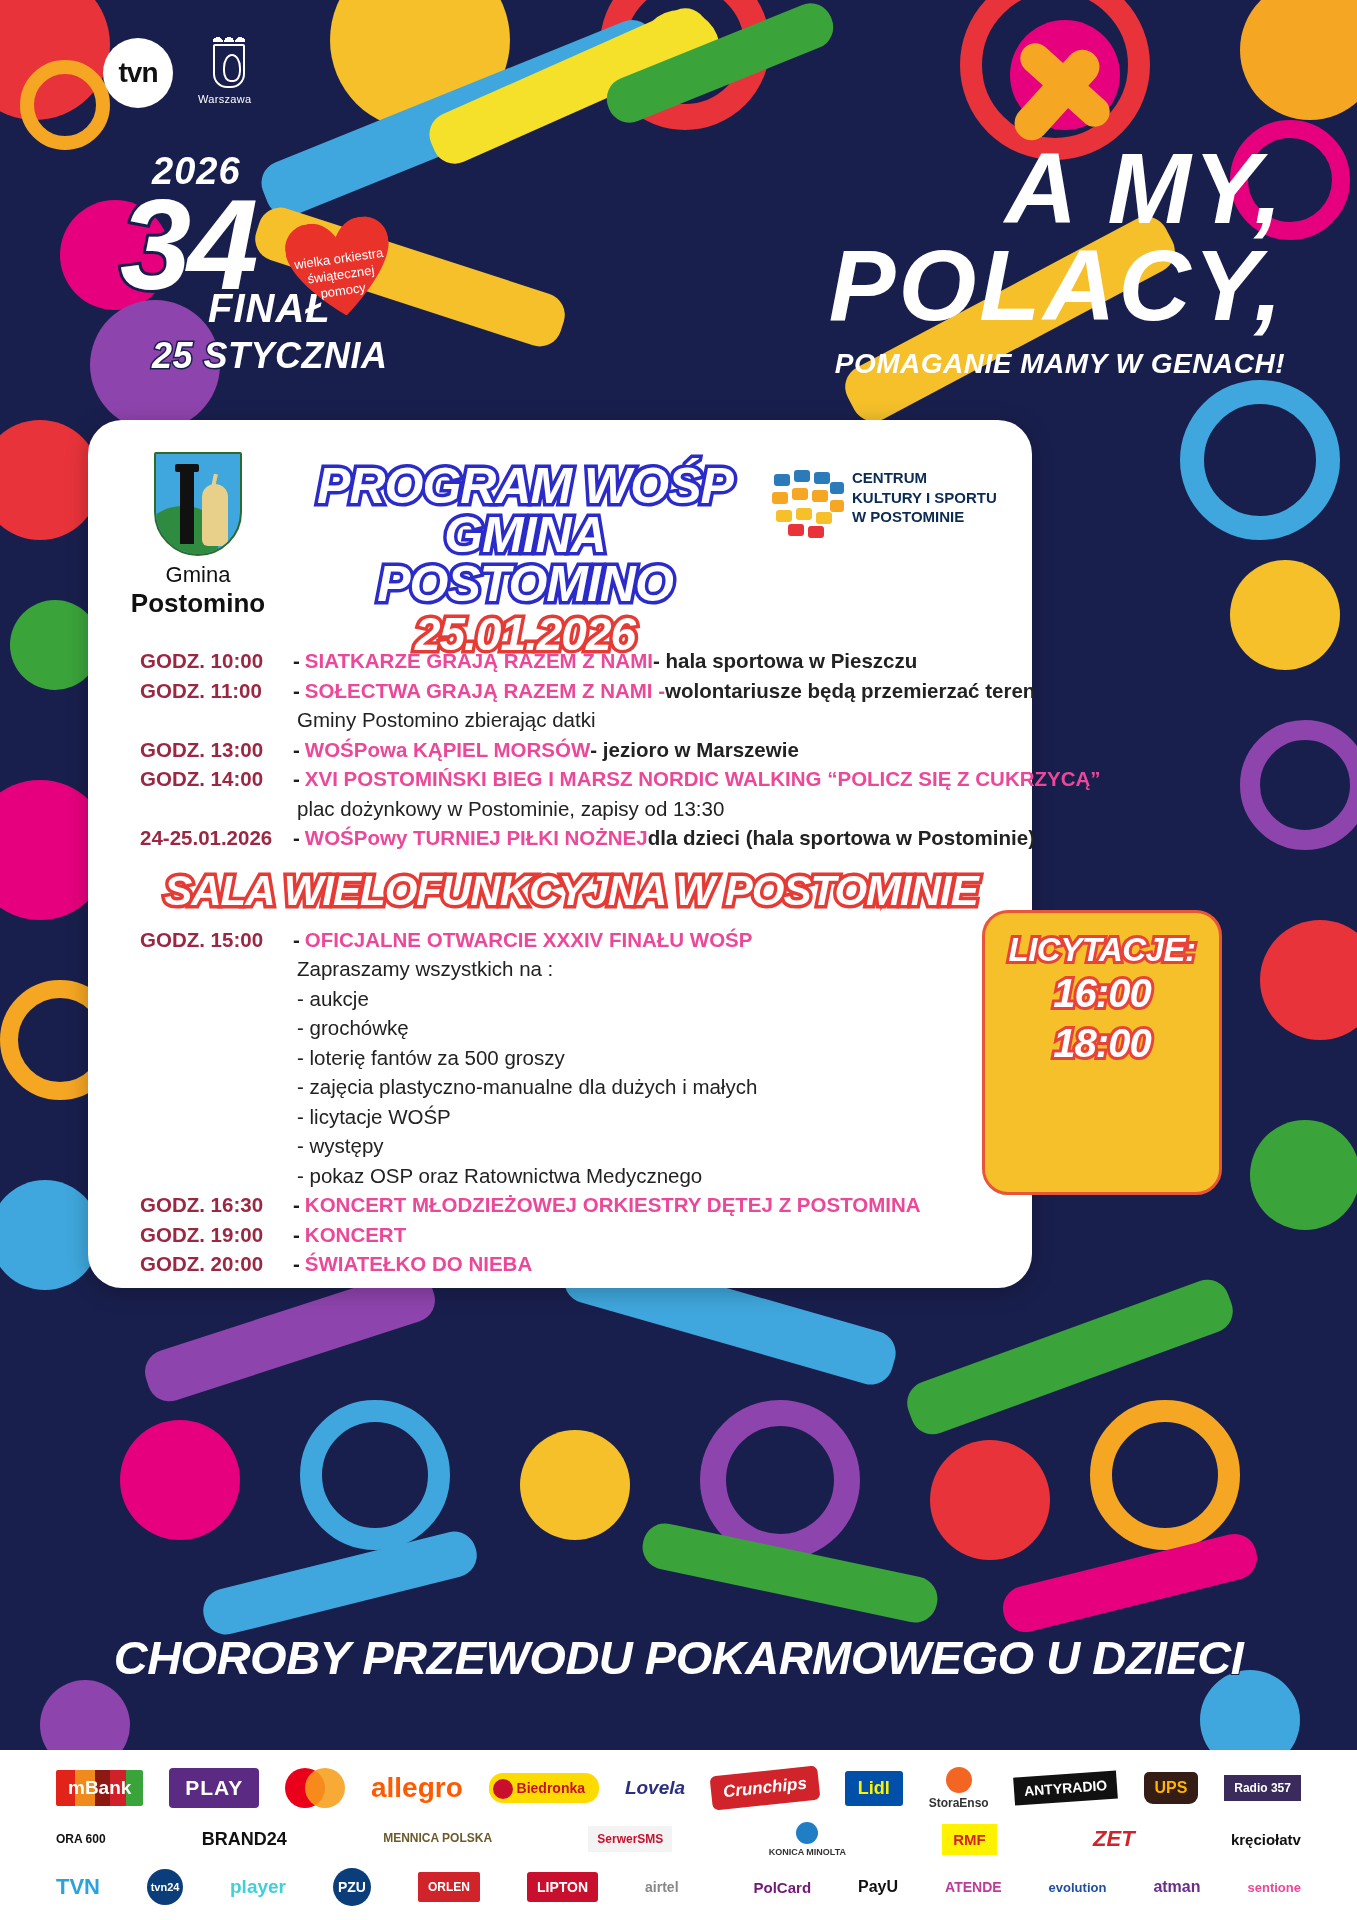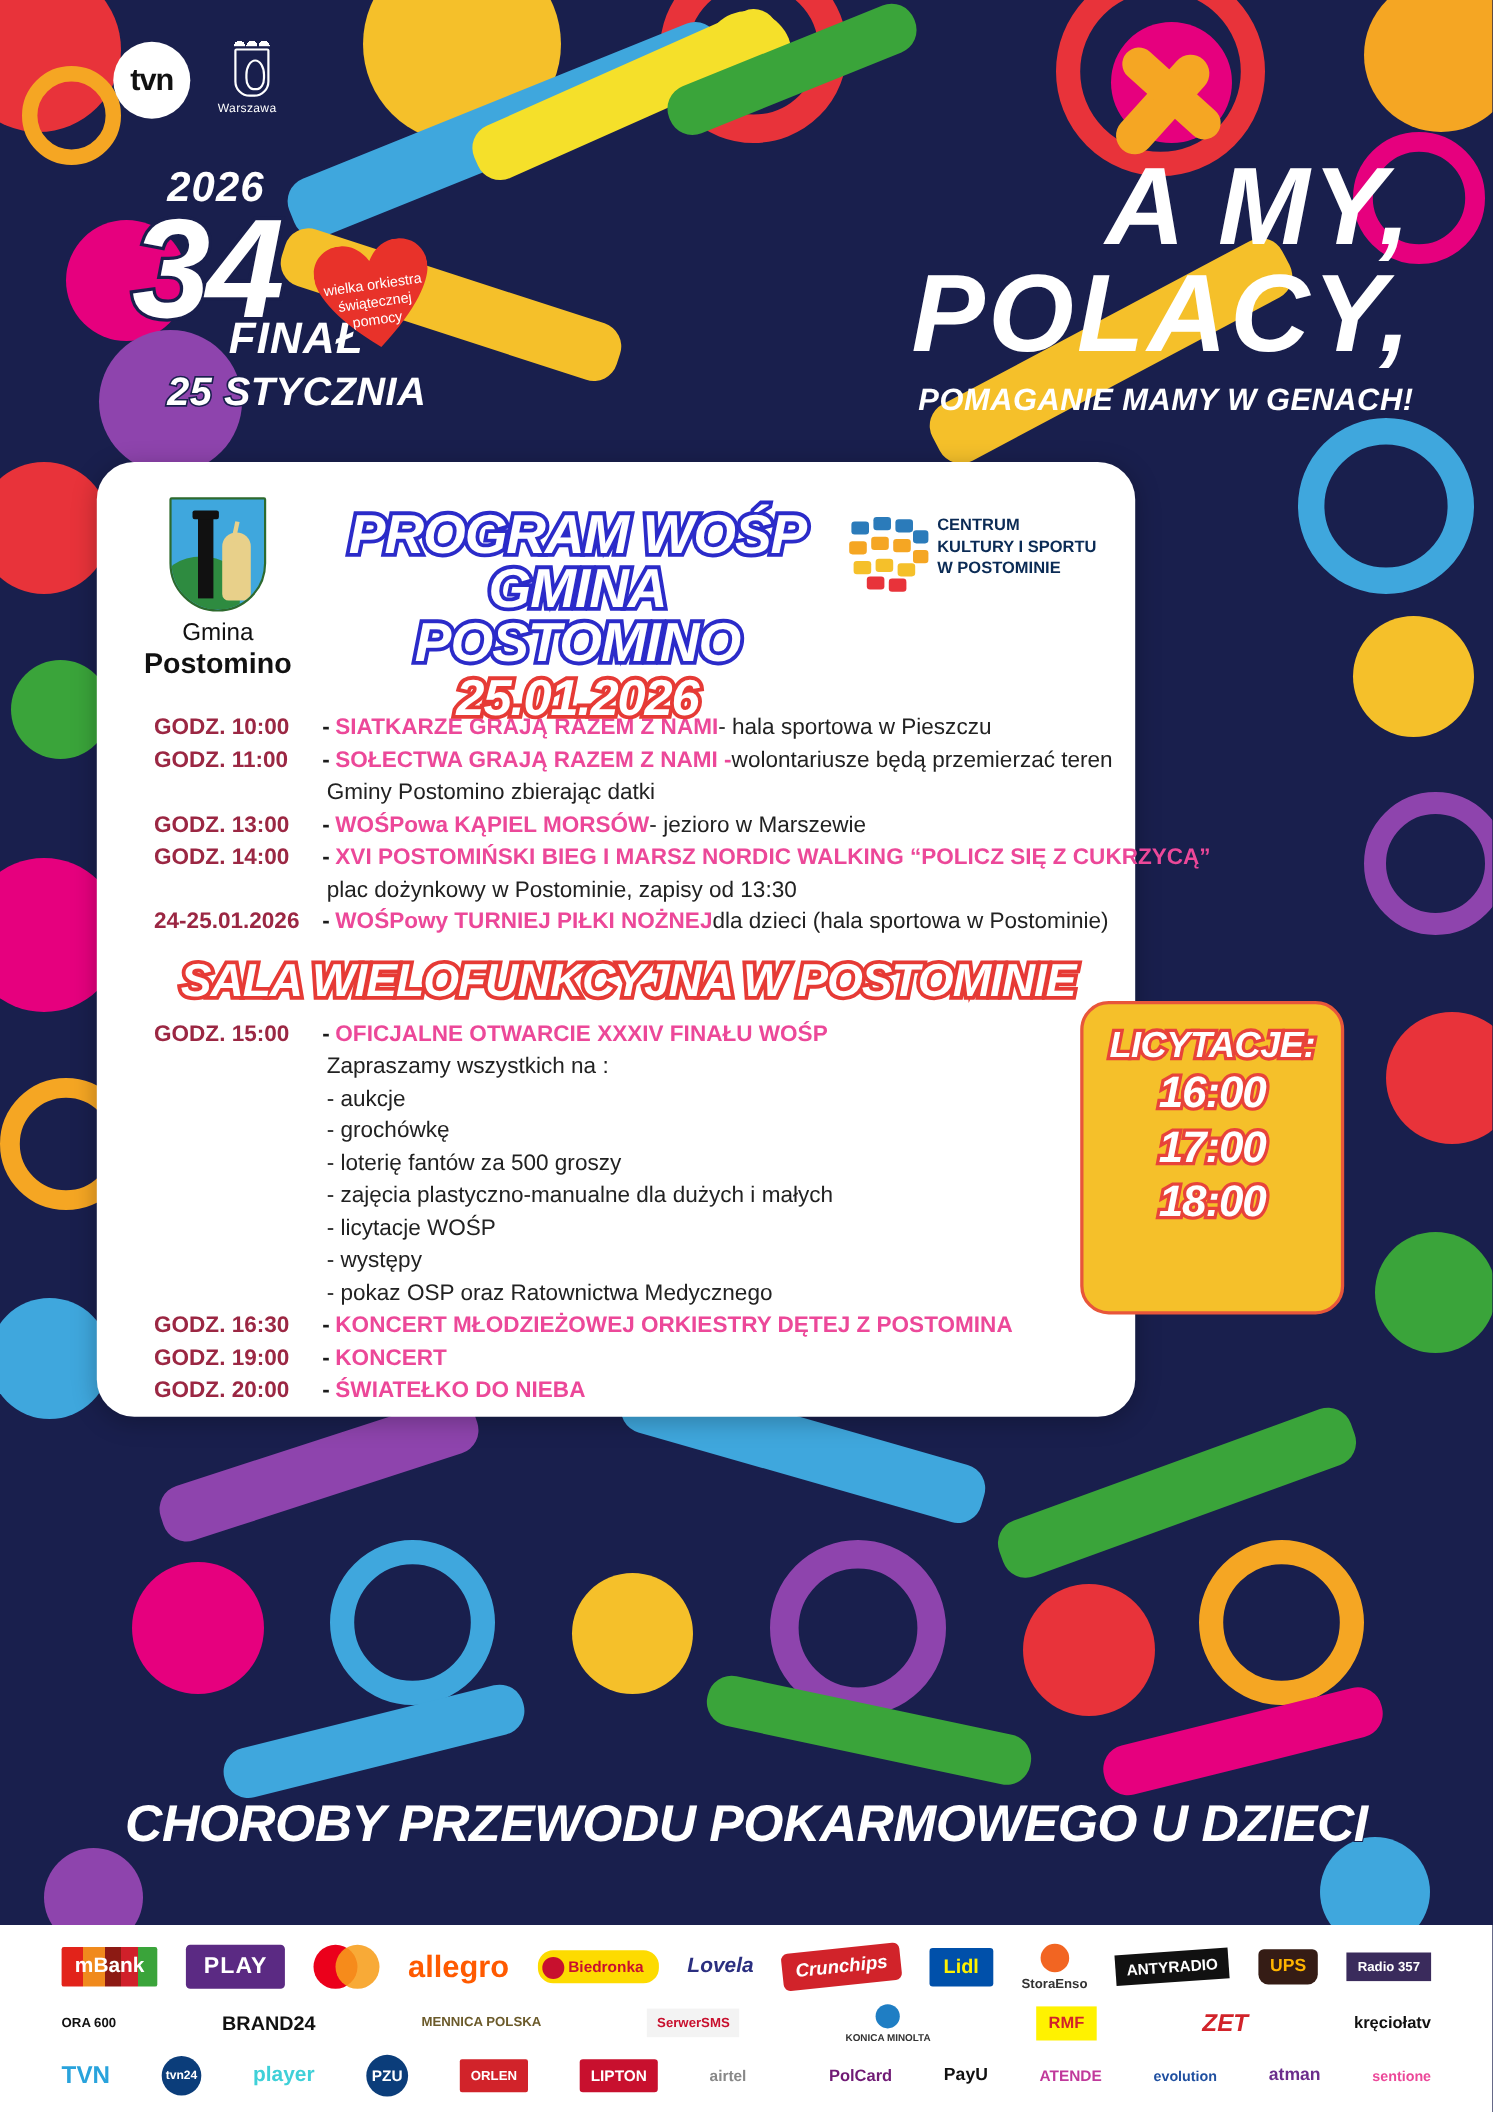--- a/index.html
+++ b/index.html
@@ -270,21 +270,21 @@
   .ptime {
     color: #9b2743;
     font-weight: bold;
     width: 152px;
     flex: 0 0 152px;
     text-align: left;
   }
   .ptime.wide { width: 152px; }
   .pdash { color:#1c1c1c; font-weight:bold; padding: 0 5px 0 1px; }
   .pbold { font-weight: bold; color: #ec4899; }
-  .pnorm { font-weight: normal; color: #222; }
+  .pnorm { font-weight: bold; color: #222; }
   .pcont {
     padding-left: 157px;
     font-size: 20.5px;
     line-height: 1.44;
     color: #222;
   }
 
   .sala-banner {
     text-align: center;
     margin: 14px 0 10px;
@@ -610,21 +610,20 @@
           <span class="ptime">GODZ. 20:00</span>
           <span class="pdash">-</span>
           <span class="pbold">ŚWIATEŁKO DO NIEBA</span>
         </div>
       </div>
     </div>
 
     <div class="licytacje">
       <div class="lic-title">LICYTACJE:</div>
       <div class="lic-time">16:00</div>
-      <div class="lic-time">17:00</div>
       <div class="lic-time">18:00</div>
     </div>
   </div>
 
   <div class="bottom-banner">
     <span>CHOROBY PRZEWODU POKARMOWEGO U DZIECI</span>
   </div>
 
   <div class="sponsors">
     <div class="sp-row">

